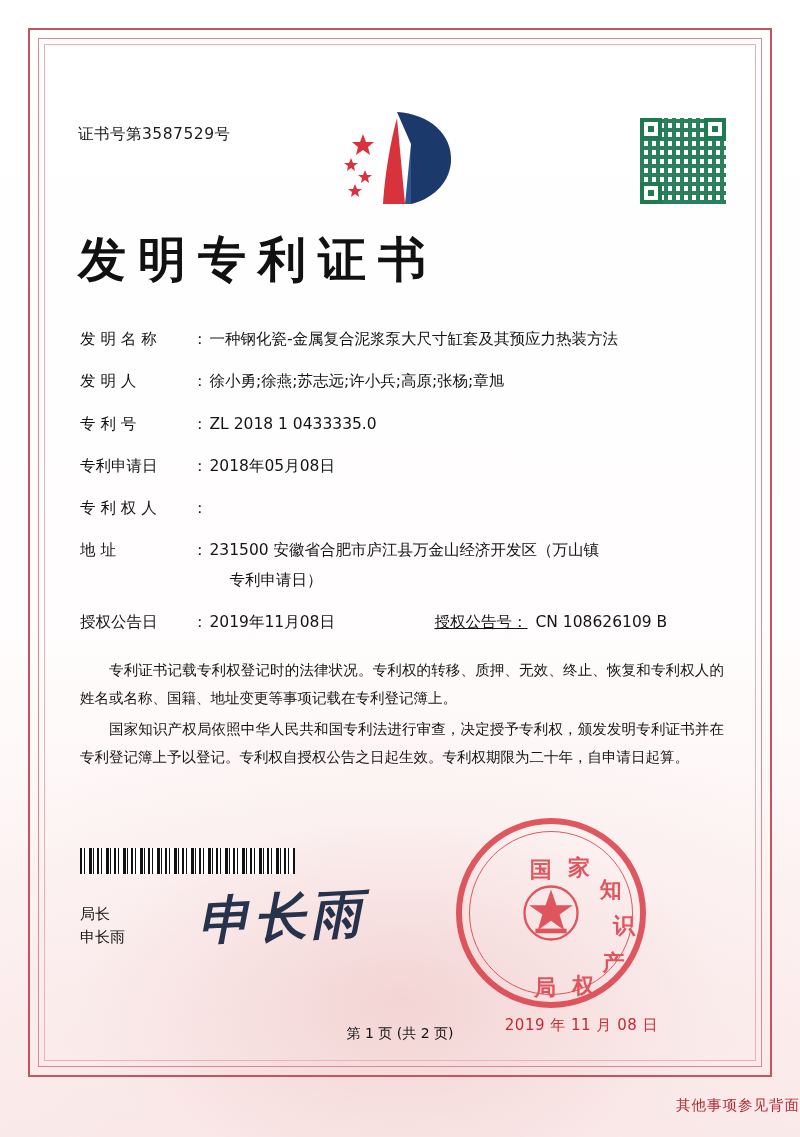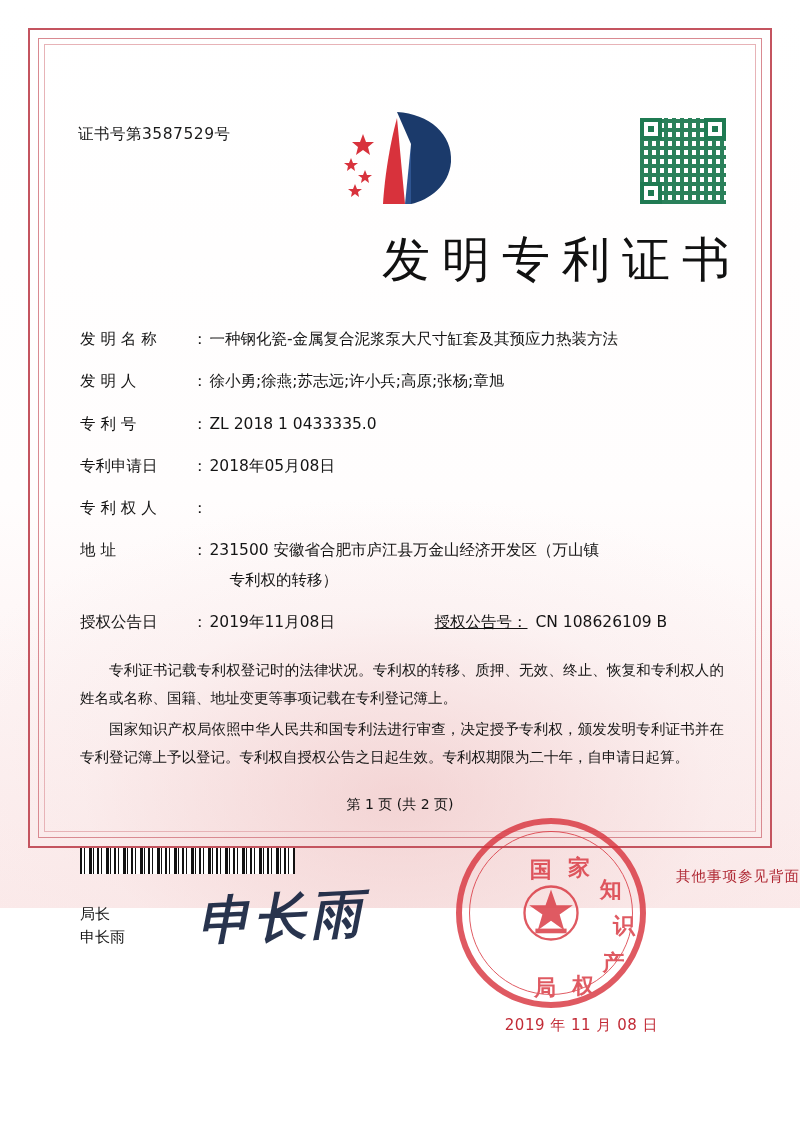--- a/index.html
+++ b/index.html
@@ -10,21 +10,21 @@
     width: 800px;
     height: 1137px;
     background: #ffffff;
     font-family: "DejaVu Sans", "Liberation Sans", sans-serif;
     color: #1a1a1a;
     overflow: hidden;
   }
   .page {
     position: relative;
     width: 800px;
-    height: 908px;
+    height: 1137px;
     background:
       radial-gradient(ellipse 700px 420px at 50% 88%, rgba(236,190,190,0.55) 0%, rgba(246,226,226,0.25) 45%, rgba(255,255,255,0) 72%),
       linear-gradient(180deg, #ffffff 0%, #fffdfd 55%, #fdf3f3 78%, #fbeaea 100%);
     box-sizing: border-box;
   }
   
   .border-outer {
     position: absolute;
     left: 28px; top: 28px; right: 28px; bottom: 60px;
     border: 2px solid #c4545f;
@@ -125,23 +125,23 @@
     transform: translateX(-50%);
     top: 46px;
     width: 150px;
     height: 105px;
   }
 
   .title {
     position: absolute;
     left: 8px; right: 0;
     top: 170px;
-    text-align: right;
+    text-align: left;
     font-family: "DejaVu Serif", "Liberation Serif", serif;
-    font-weight: normal;
+    font-weight: bold;
     font-size: 48px;
     letter-spacing: 12px;
     color: #111;
     text-indent: 12px;
   }
 
   .fields {
     position: absolute;
     left: 22px;
     right: 18px;
@@ -367,21 +367,21 @@
       <div class="field-row">
         <div class="field-label">专 利 权 人</div>
         <div class="field-colon">：</div>
       </div>
 
       <div class="field-row">
         <div class="field-label">地 址</div>
         <div class="field-colon">：</div>
         <div class="field-value">
           <span>231500 安徽省合肥市庐江县万金山经济开发区（万山镇</span>
-          <span class="line2">专利权的转移）</span>
+          <span class="line2">专利申请日）</span>
         </div>
       </div>
 
       <div class="field-row">
         <div class="field-label">授权公告日</div>
         <div class="field-colon">：</div>
         <div class="field-value">
           <div class="inline-split">
             <span class="first">2019年11月08日</span>
             <span class="sec-label">授权公告号：</span>

